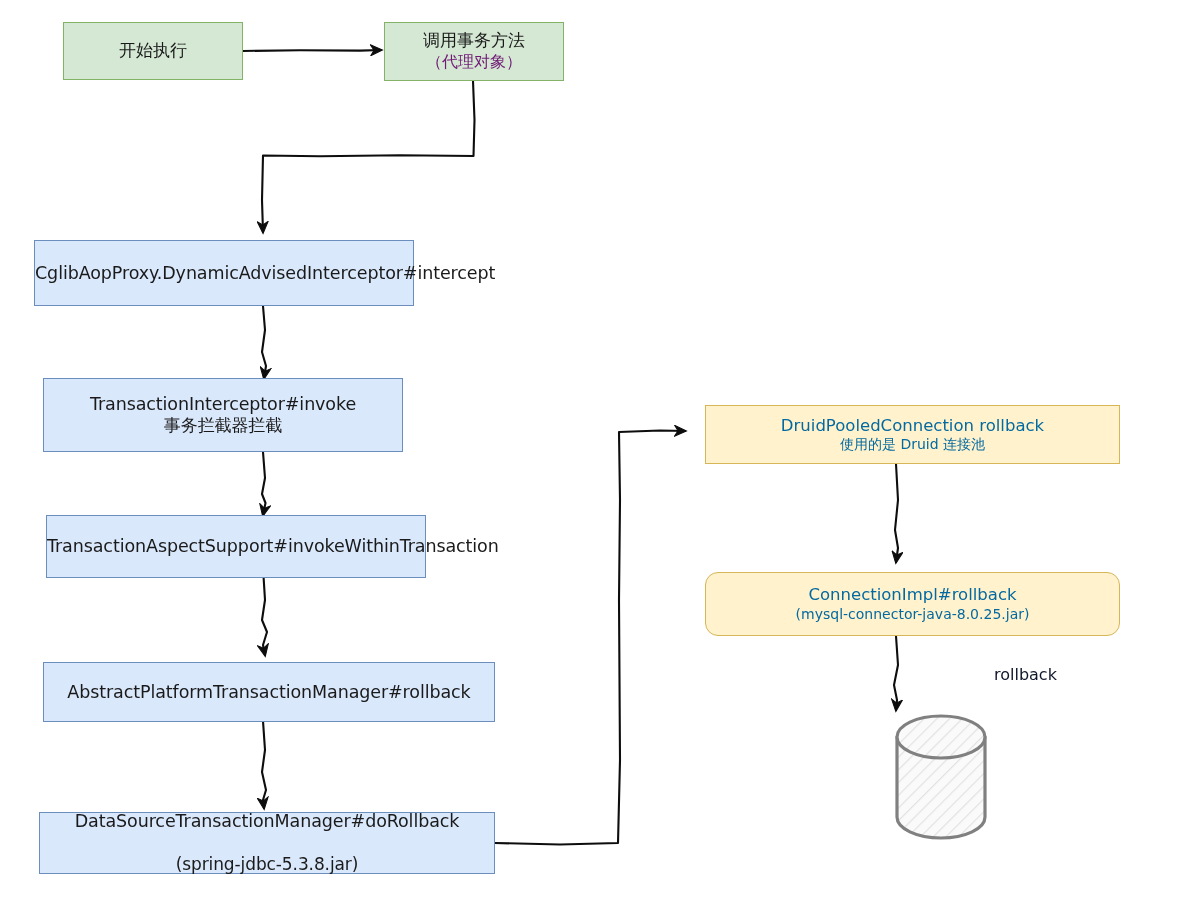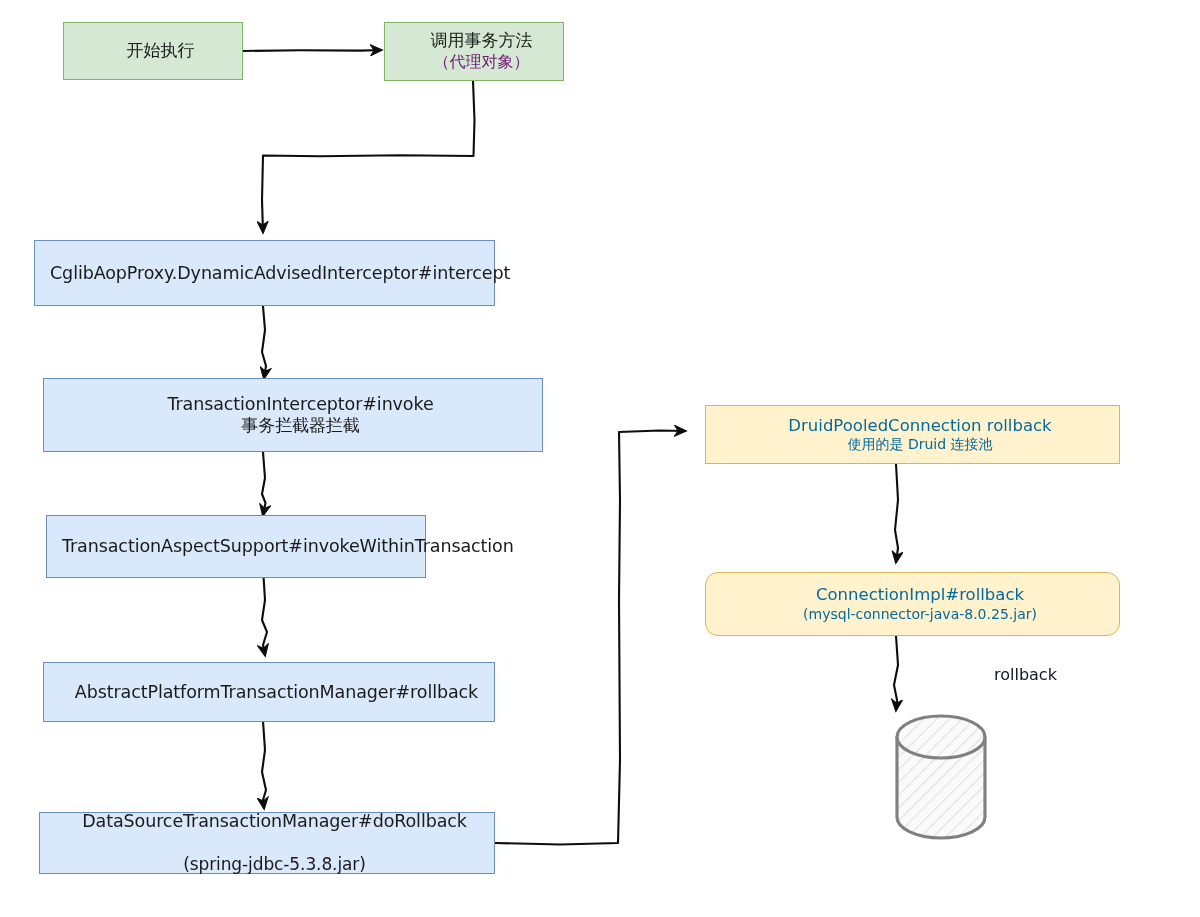--- a/index.html
+++ b/index.html
@@ -30,21 +30,20 @@
     position: absolute;
     box-sizing: border-box;
     display: flex;
     flex-direction: column;
     align-items: center;
     justify-content: center;
     text-align: center;
     line-height: 1.28;
     border-width: 1.5px;
     border-style: solid;
-    padding-left: 15px;
   }
   .node .line1,
   .node .line2 {
     display: block;
     width: 100%;
   }
   .green {
     background: #d5e8d4;
     border-color: #82b366;
     color: #1a1a1a;
@@ -127,25 +126,25 @@
 
   <div class="node green" style="left:63px; top:22px; width:180px; height:58px;">
     <span class="line1">开始执行</span>
   </div>
 
   <div class="node green" style="left:384px; top:22px; width:180px; height:59px;">
     <span class="line1">调用事务方法</span>
     <span class="line2">（代理对象）</span>
   </div>
 
-  <div class="node blue" style="left:34px; top:240px; width:461px; height:66px;">
+  <div class="node blue" style="left:34px; top:240px; width:380px; height:66px;">
     <span class="line1">CglibAopProxy.DynamicAdvisedInterceptor#intercept</span>
   </div>
 
-  <div class="node blue" style="left:43px; top:378px; width:500px; height:74px;">
+  <div class="node blue" style="left:43px; top:378px; width:360px; height:74px;">
     <span class="line1">TransactionInterceptor#invoke</span>
     <span class="line2">事务拦截器拦截</span>
   </div>
 
   <div class="node blue" style="left:46px; top:515px; width:380px; height:63px;">
     <span class="line1">TransactionAspectSupport#invokeWithinTransaction</span>
   </div>
 
   <div class="node blue" style="left:43px; top:662px; width:452px; height:60px;">
     <span class="line1">AbstractPlatformTransactionManager#rollback</span>

